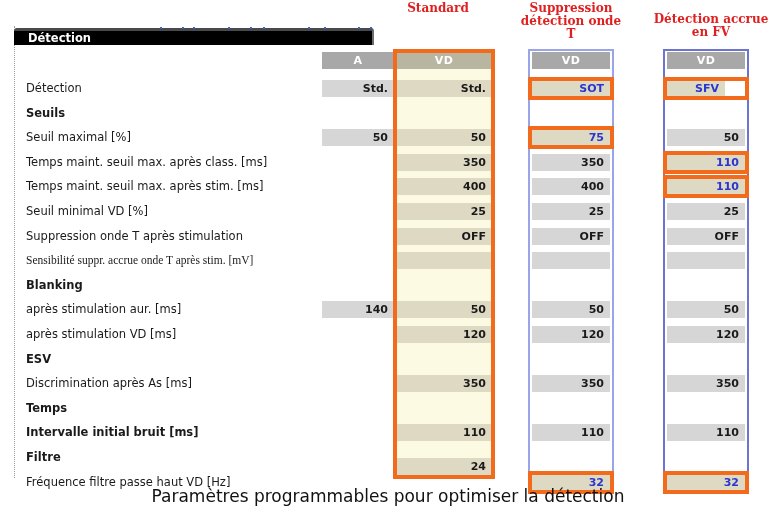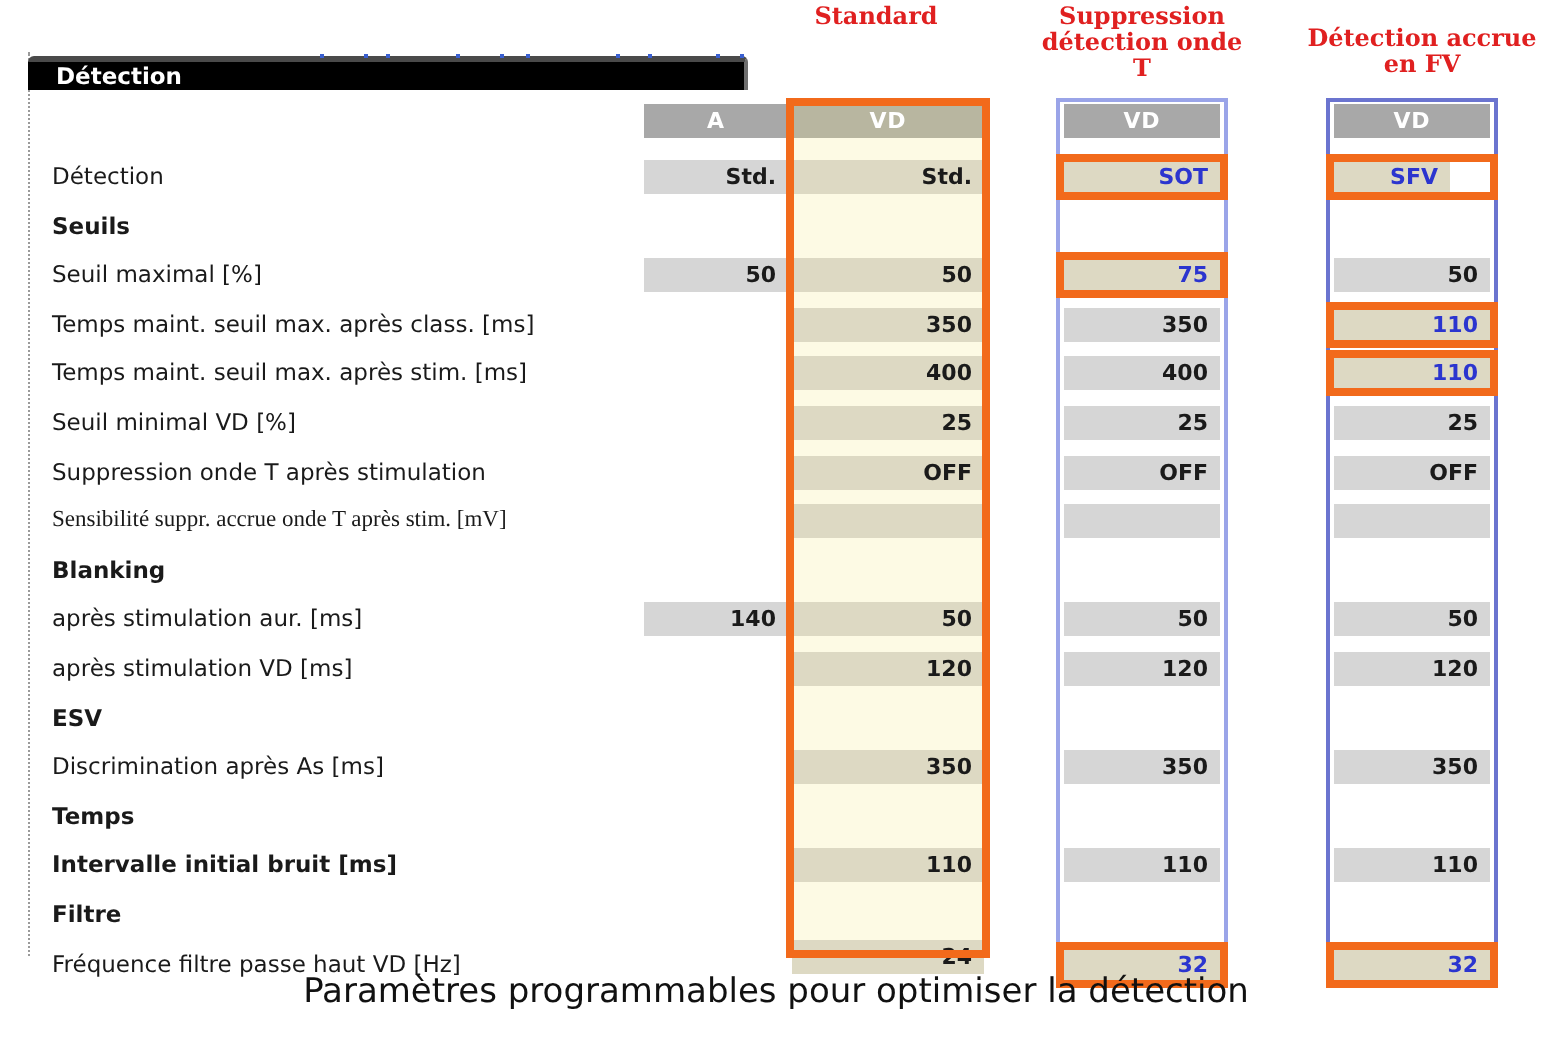--- a/index.html
+++ b/index.html
@@ -241,21 +241,21 @@
     <div class="cell grey" style="left: 667px; top: 301.4px; width: 78px; height: 17px; line-height: 17px;">50</div>
     <div class="cell beige" style="left: 396px; top: 326px; width: 96px; height: 17px; line-height: 17px;">120</div>
     <div class="cell grey" style="left: 532px; top: 326px; width: 78px; height: 17px; line-height: 17px;">120</div>
     <div class="cell grey" style="left: 667px; top: 326px; width: 78px; height: 17px; line-height: 17px;">120</div>
     <div class="cell beige" style="left: 396px; top: 375.2px; width: 96px; height: 17px; line-height: 17px;">350</div>
     <div class="cell grey" style="left: 532px; top: 375.2px; width: 78px; height: 17px; line-height: 17px;">350</div>
     <div class="cell grey" style="left: 667px; top: 375.2px; width: 78px; height: 17px; line-height: 17px;">350</div>
     <div class="cell beige" style="left: 396px; top: 424.4px; width: 96px; height: 17px; line-height: 17px;">110</div>
     <div class="cell grey" style="left: 532px; top: 424.4px; width: 78px; height: 17px; line-height: 17px;">110</div>
     <div class="cell grey" style="left: 667px; top: 424.4px; width: 78px; height: 17px; line-height: 17px;">110</div>
-    <div class="cell beige" style="left: 396px; top: 470px; width: 96px; height: 17px; line-height: 17px;">24</div>
+    <div class="cell beige" style="left: 396px; top: 458px; width: 96px; height: 17px; line-height: 17px;">24</div>
     <div class="cell beige blue" style="left: 532px; top: 473.6px; width: 78px; height: 17px; line-height: 17px;">32</div>
     <div class="cell beige blue" style="left: 667px; top: 473.6px; width: 78px; height: 17px; line-height: 17px;">32</div>
   </div>
 <div id="hl-mount">
     <div class="hl" style="left: 528px; top: 77px; width: 86px; height: 23px;"></div>
     <div class="hl" style="left: 663px; top: 77px; width: 86px; height: 23px;"></div>
     <div class="hl" style="left: 528px; top: 126.2px; width: 86px; height: 23px;"></div>
     <div class="hl" style="left: 663px; top: 150.8px; width: 86px; height: 23px;"></div>
     <div class="hl" style="left: 663px; top: 175.4px; width: 86px; height: 23px;"></div>
     <div class="hl" style="left: 528px; top: 470.6px; width: 86px; height: 23px;"></div>

